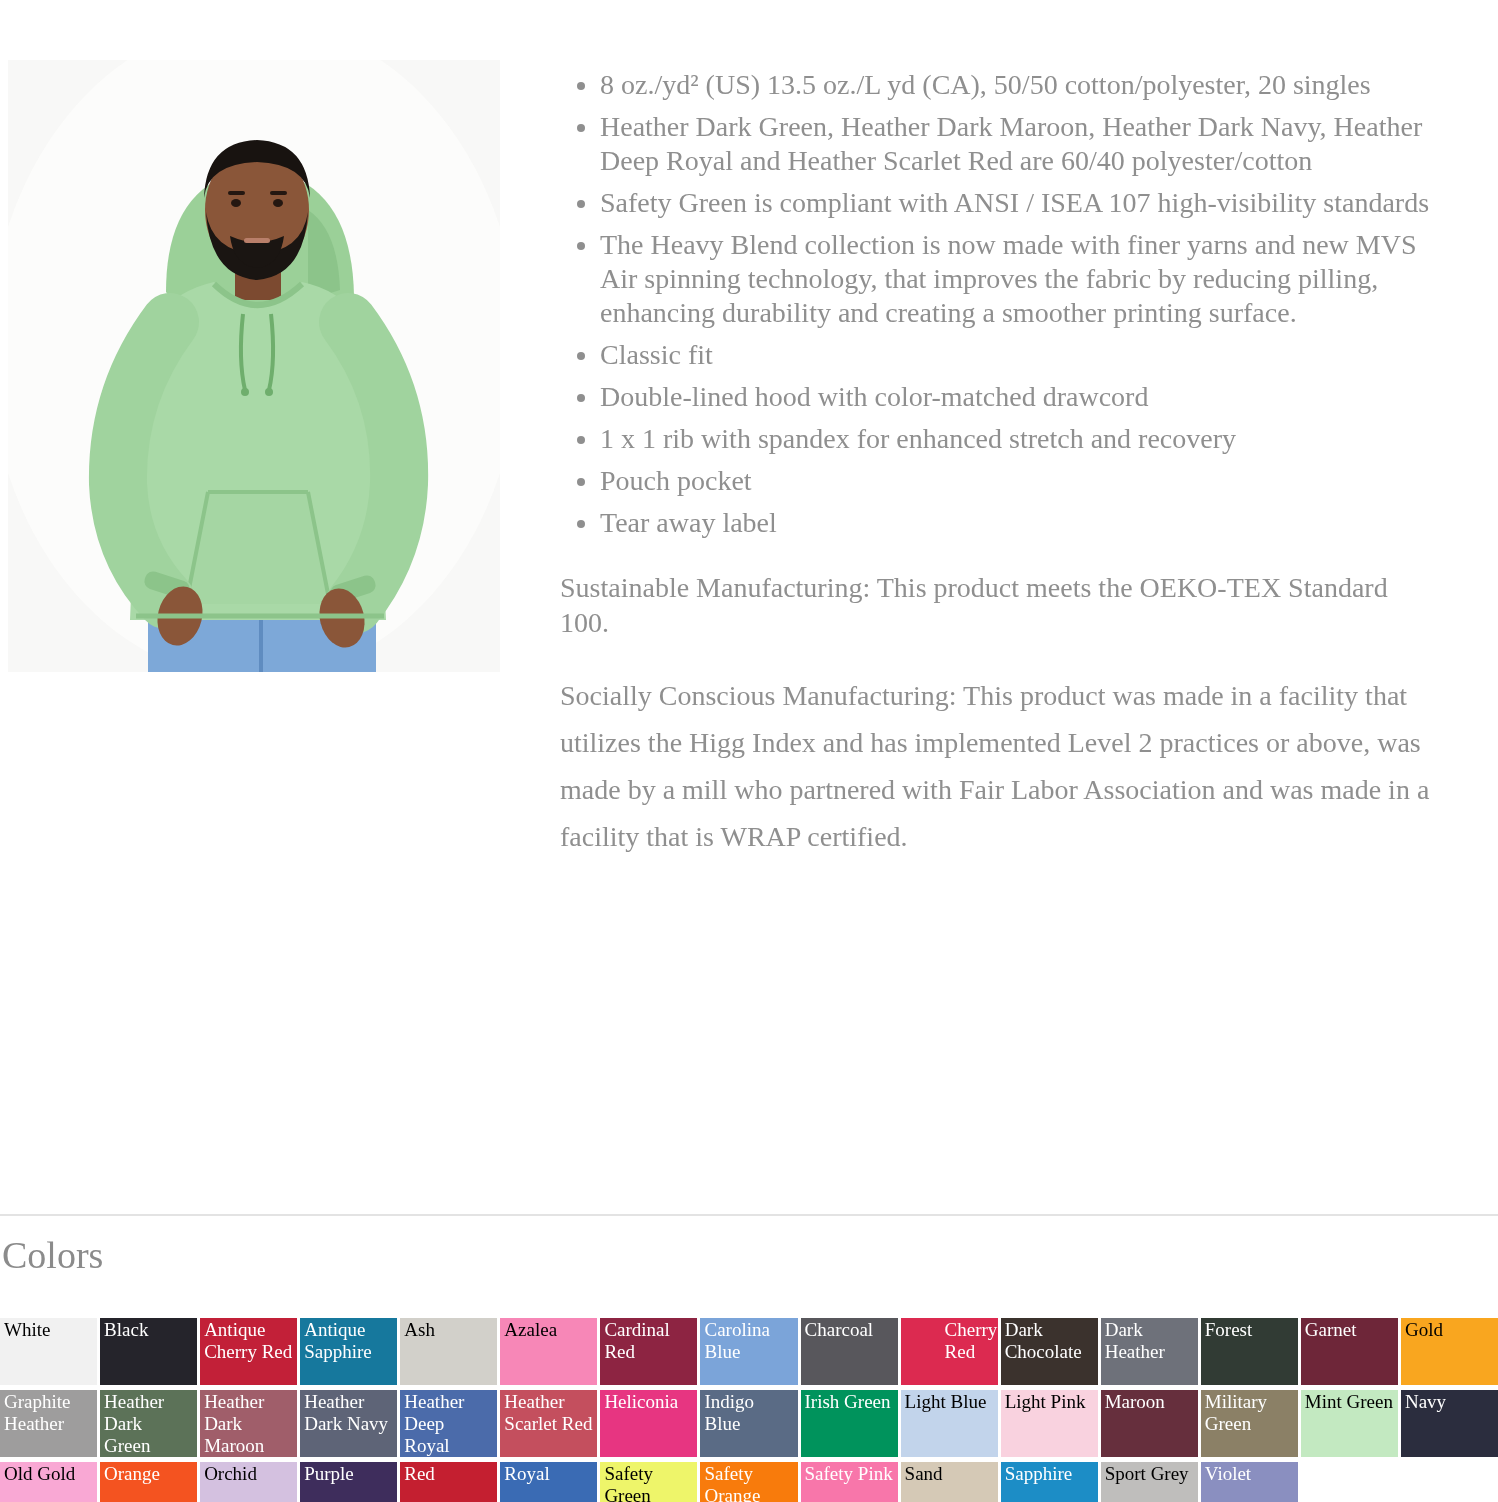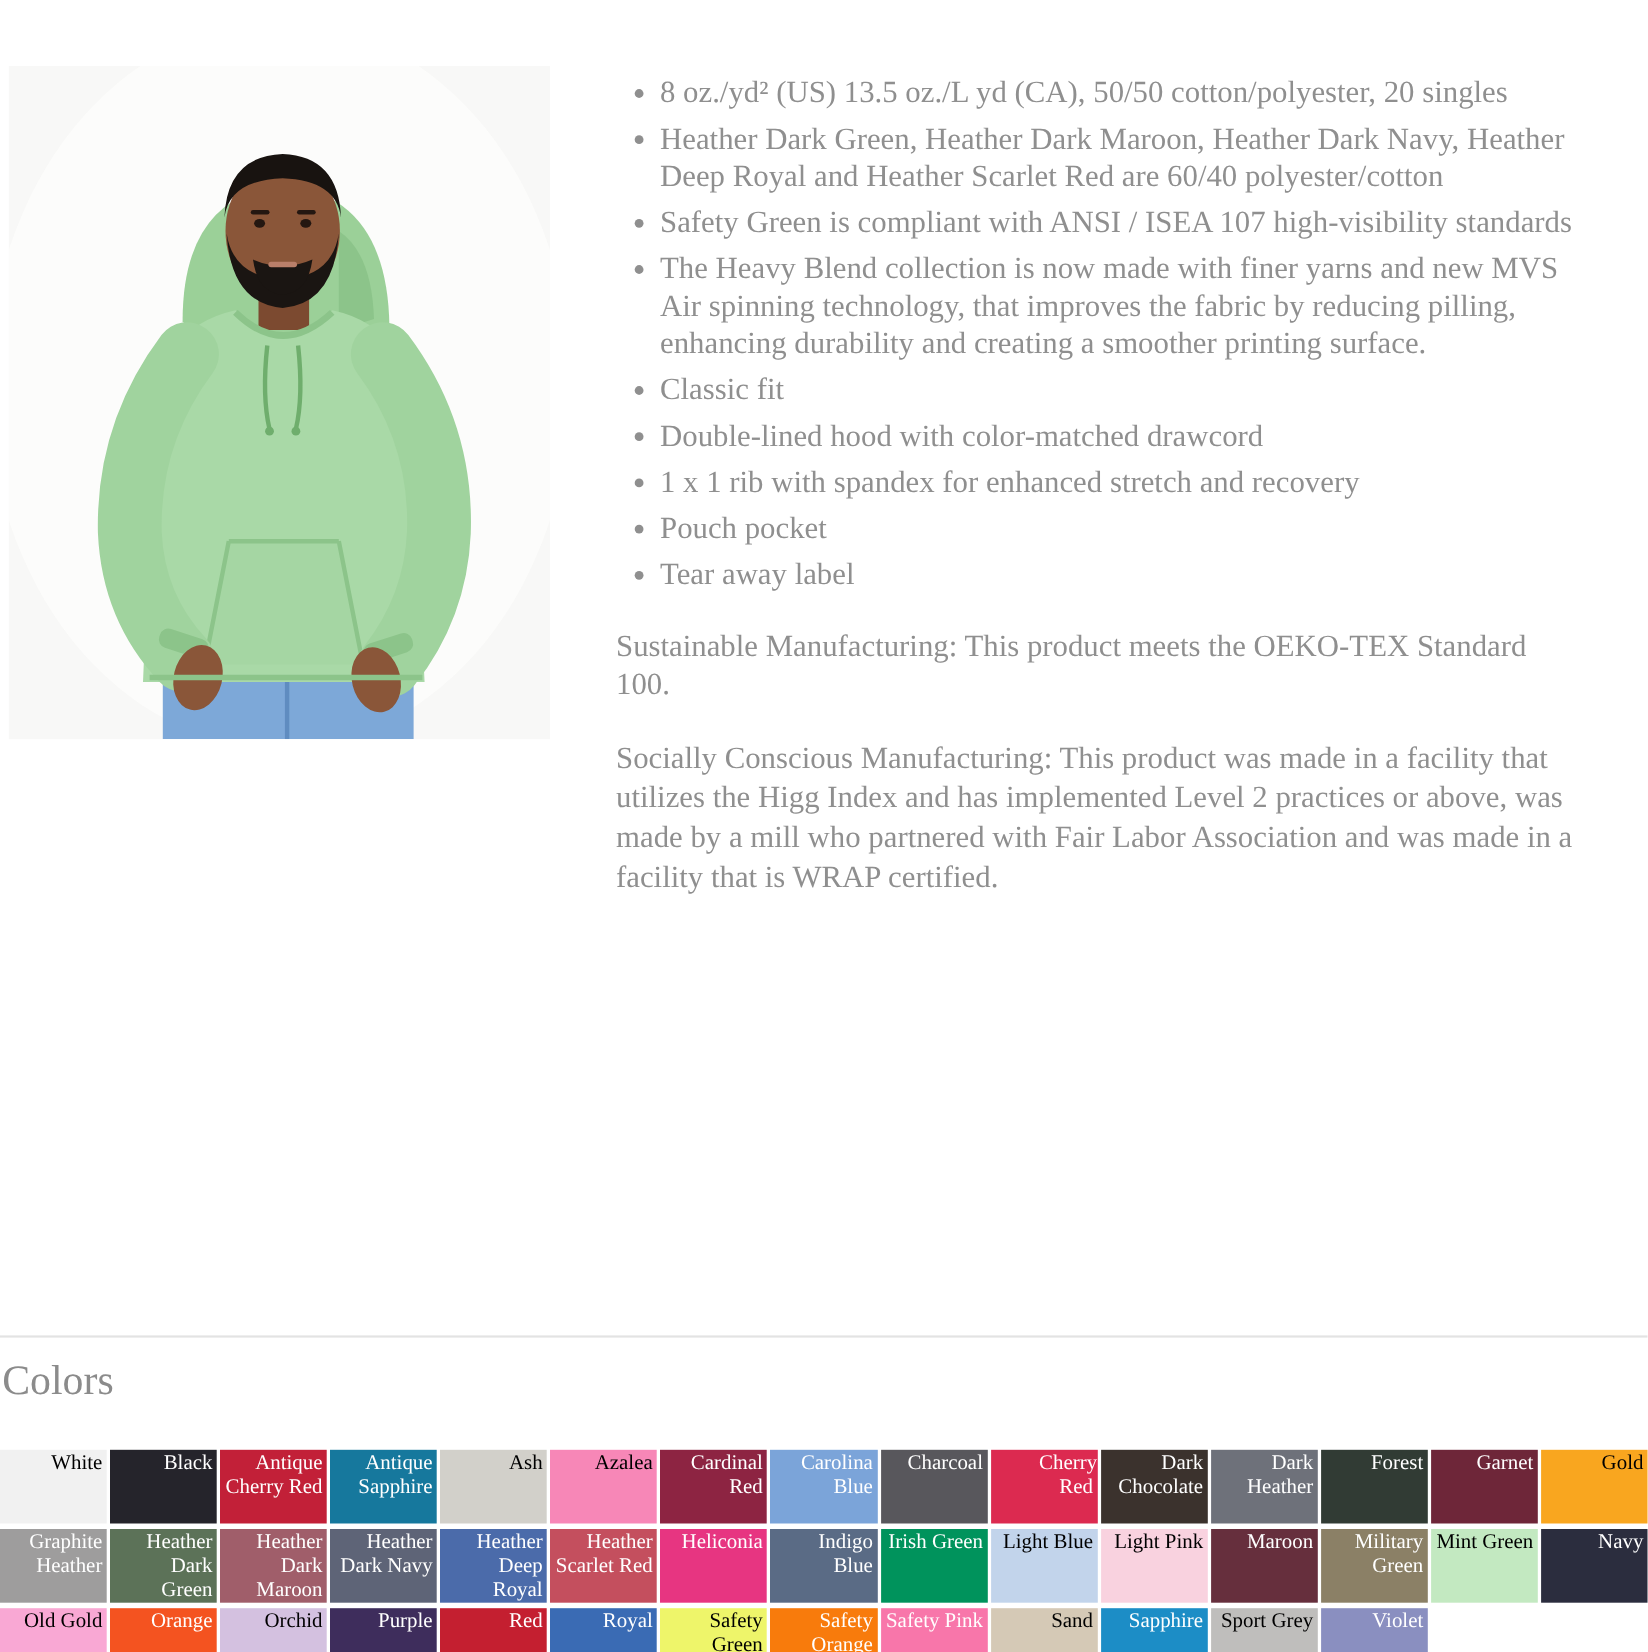--- a/index.html
+++ b/index.html
@@ -35,21 +35,21 @@
   .sustain-heading {
     margin-top:28px;
     font-weight:bold;
     font-size:28px; line-height:38px;
     color:#8a8a8a;
     text-decoration:underline;
     text-decoration-thickness:2px;
     text-underline-offset:5px;
   }
   .details p.para { margin-top:30px; line-height:35px; }
-  .details p.para2 { margin-top:32px; line-height:36px; }
+  .details p.para2 { margin-top:32px; line-height:47px; }
 
   
   .divider {
     position:absolute; left:0; top:1182px;
     width:1498px; height:0;
     border-top:2px solid #e3e3e3;
   }
   .colors-title {
     position:absolute; left:2px; top:1202px;
     font-size:38px; line-height:42px;
@@ -63,21 +63,21 @@
     column-gap:3px;
     row-gap:5px;
   }
   .swatch {
     height:67px;
     padding:1px 4px;
     font-size:19px;
     line-height:22px;
     overflow:hidden;
   }
-  .swatch-label { display:block;text-align:right; }
+  .swatch-label { display:block; }
 </style>
 </head>
 <body>
 
 <div class="page">
 
   <div class="photo">
     <svg viewBox="0 0 492 612">
       <rect width="492" height="612" fill="#f8f8f7"></rect>
       <ellipse cx="246" cy="290" rx="265" ry="330" fill="#fdfdfc" opacity="0.7"></ellipse>

